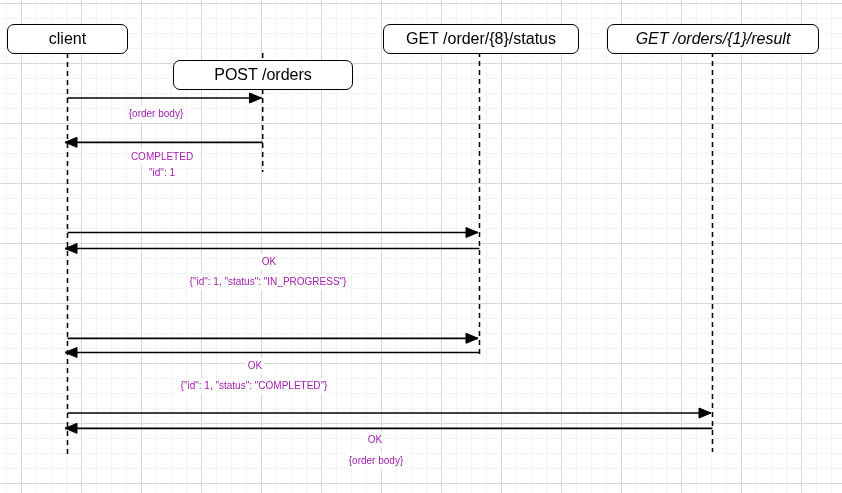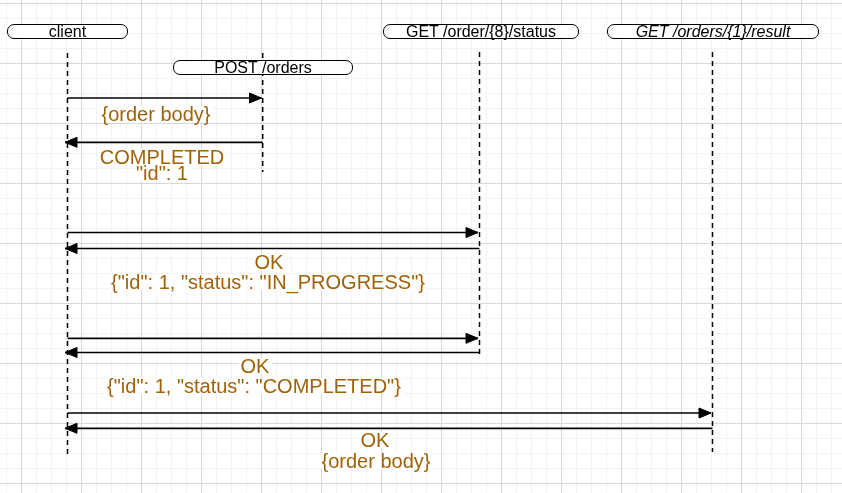--- a/index.html
+++ b/index.html
@@ -18,41 +18,41 @@
       linear-gradient(to bottom, #f3f3f3 1px, transparent 1px);
     background-size: 60px 60px, 60px 60px, 15px 15px, 15px 15px;
     background-position: 21px 3px, 21px 3px, 6px 3px, 6px 3px;
   }
 
   .layer { position: absolute; left: 0; top: 0; }
 
   .actor {
     position: absolute;
     top: 24px;
-    height: 15px;
+    height: 30px;
     box-sizing: border-box;
     background: #ffffff;
     border: 1.7px solid #000000;
     border-radius: 7px;
     display: flex;
     align-items: center;
     justify-content: center;
     font-size: 16px;
     color: #000000;
     z-index: 2;
     white-space: nowrap;
   }
 
   .msg-label {
     position: absolute;
     transform: translateX(-50%);
     white-space: nowrap;
-    font-size: 20px;
+    font-size: 10px;
     line-height: 16px;
-    color: #a16207;
+    color: #a21caf;
     background: #ffffff;
     padding: 0 2px;
     z-index: 3;
     text-align: left;
   }
 
   svg.wires { z-index: 1; }
 </style>
 </head>
 <body>

